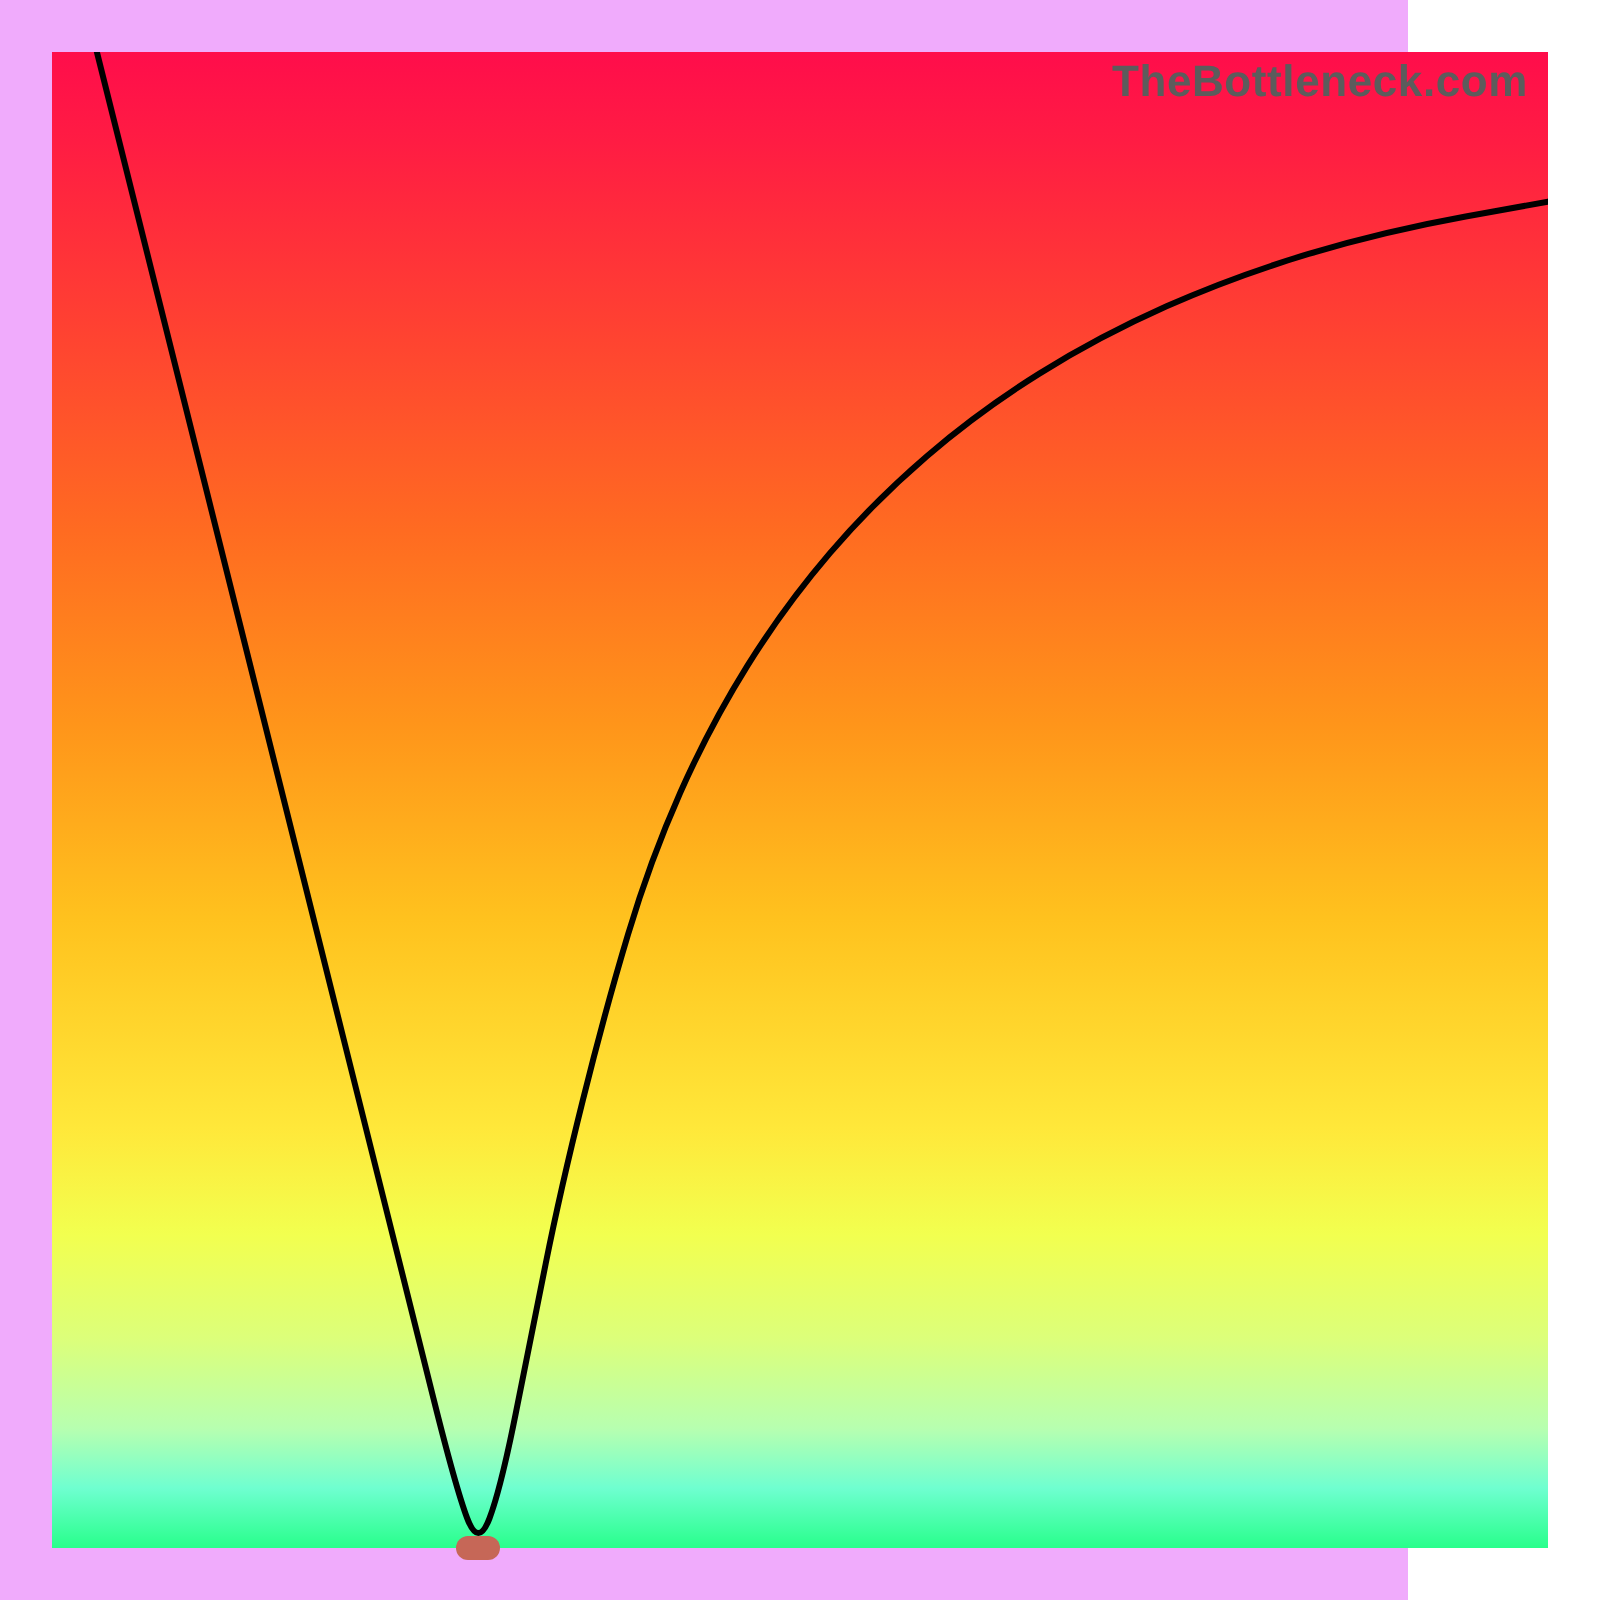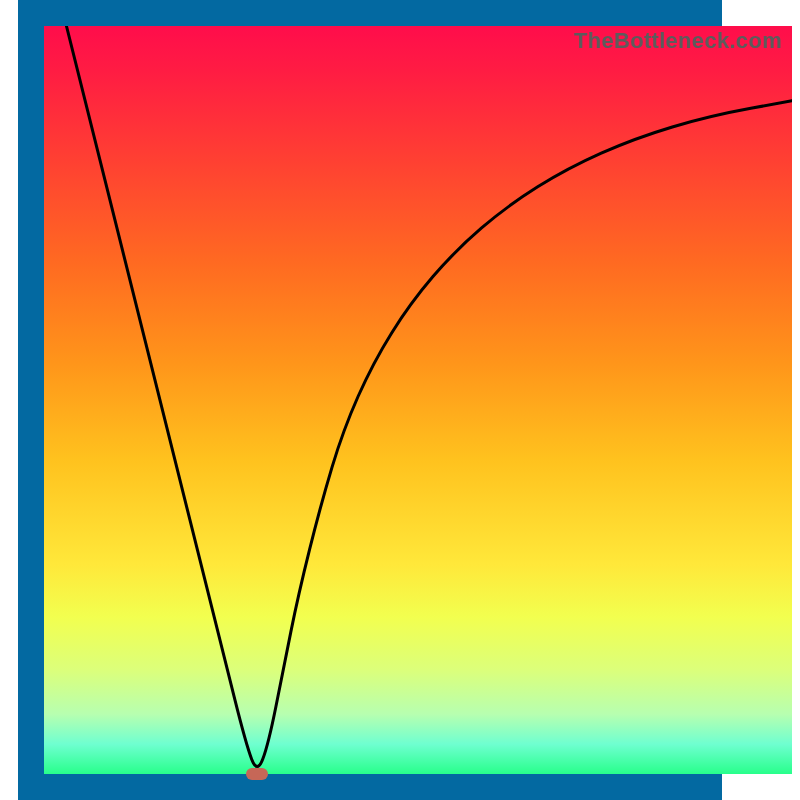--- a/index.html
+++ b/index.html
@@ -1,22 +1,21 @@
 <!DOCTYPE html>
 <html><head>
 <meta charset="utf-8">
 <style>
   * { margin: 0; padding: 0; box-sizing: border-box; }
   html, body { width: 800px; height: 800px; overflow: hidden; }
   .canvas {
     position: relative;
     width: 704px;
     height: 800px;
-    background: #0369a1;
-    margin-left: 18px;
+    background: #f0abfc;
   }
   .plot-area {
     position: absolute;
     left: 26px;
     top: 26px;
     width: 748px;
     height: 748px;
     background: linear-gradient(to bottom,
       #ff0d4b 0%,
       #ff1c43 6%,

